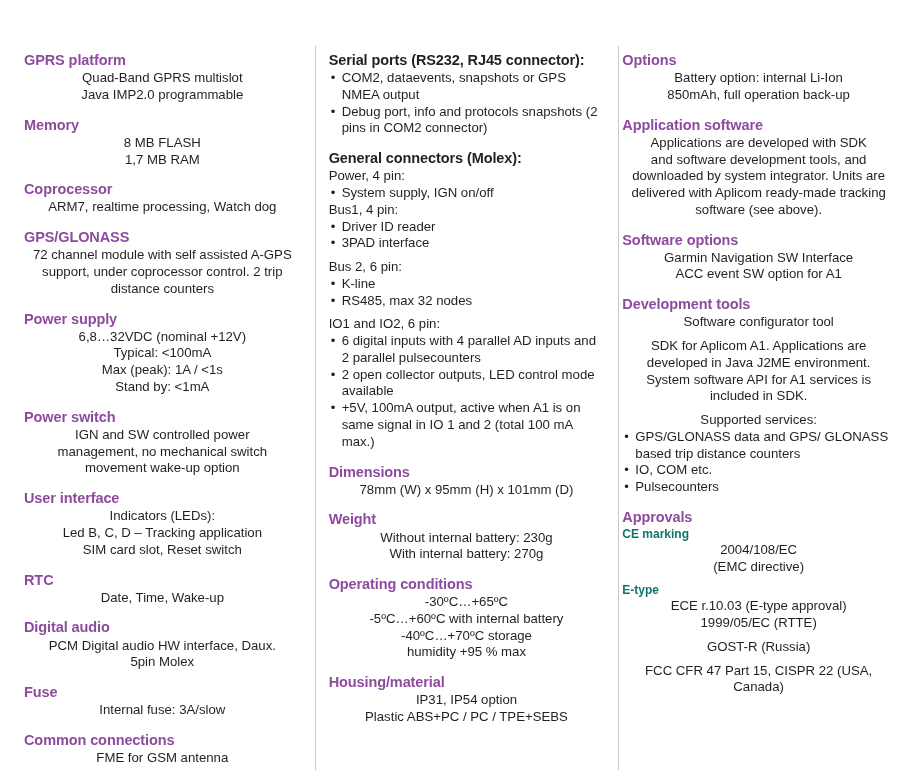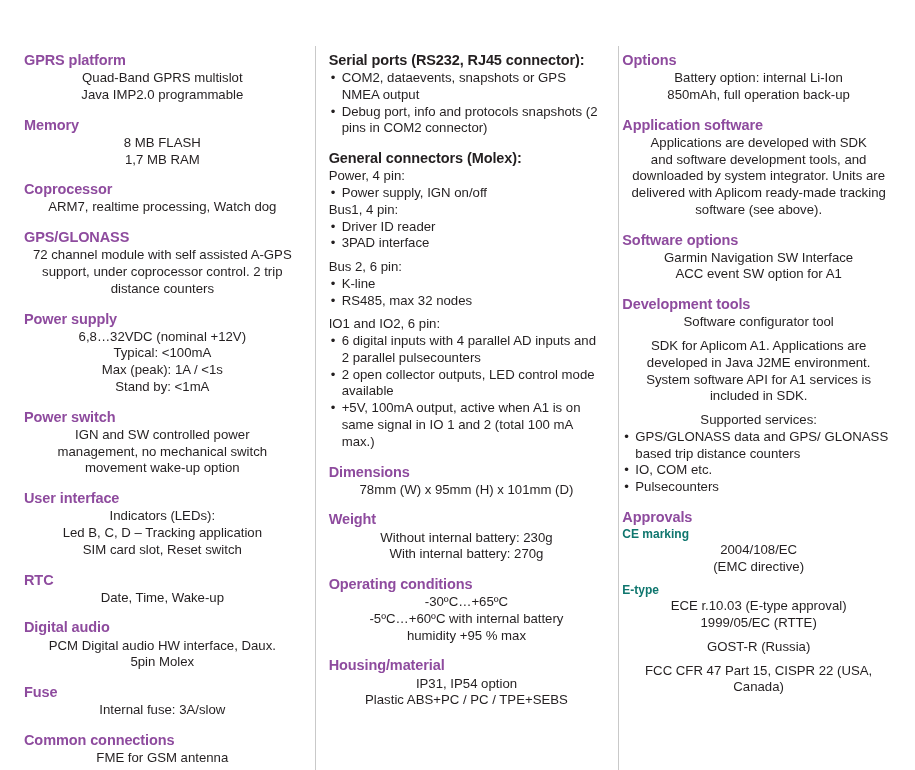--- a/index.html
+++ b/index.html
@@ -180,21 +180,21 @@
       <ul class="bullets">
         <li>COM2, dataevents, snapshots or GPS NMEA output</li>
         <li>Debug port, info and protocols snapshots (2 pins in COM2 connector)</li>
       </ul>
     </div>
 
     <div class="blk">
       <h3 class="head dark">General connectors (Molex):</h3>
       <p class="sub">Power, 4 pin:</p>
       <ul class="bullets">
-        <li>Power supply,  IGN on/off</li>
+        <li>System supply,  IGN on/off</li>
       </ul>
       <p class="sub">Bus1, 4 pin:</p>
       <ul class="bullets">
         <li>Driver ID reader</li>
         <li>3PAD interface</li>
       </ul>
       <div class="gap-sm"></div>
       <p class="sub">Bus 2, 6 pin:</p>
       <ul class="bullets">
         <li>K-line</li>
@@ -217,20 +217,21 @@
     <div class="blk">
       <h3 class="head">Weight</h3>
       <p class="line">Without internal battery: 230g</p>
       <p class="line">With internal battery: 270g</p>
     </div>
 
     <div class="blk">
       <h3 class="head">Operating conditions</h3>
       <p class="line">-30ºC…+65ºC</p>
       <p class="line">-5ºC…+60ºC with internal battery</p>
+      <p class="line">-40ºC…+70ºC storage</p>
       <p class="line">humidity +95 % max</p>
     </div>
 
     <div class="blk">
       <h3 class="head">Housing/material</h3>
       <p class="line">IP31, IP54 option</p>
       <p class="line">Plastic ABS+PC / PC / TPE+SEBS</p>
     </div>
 
   </div>

